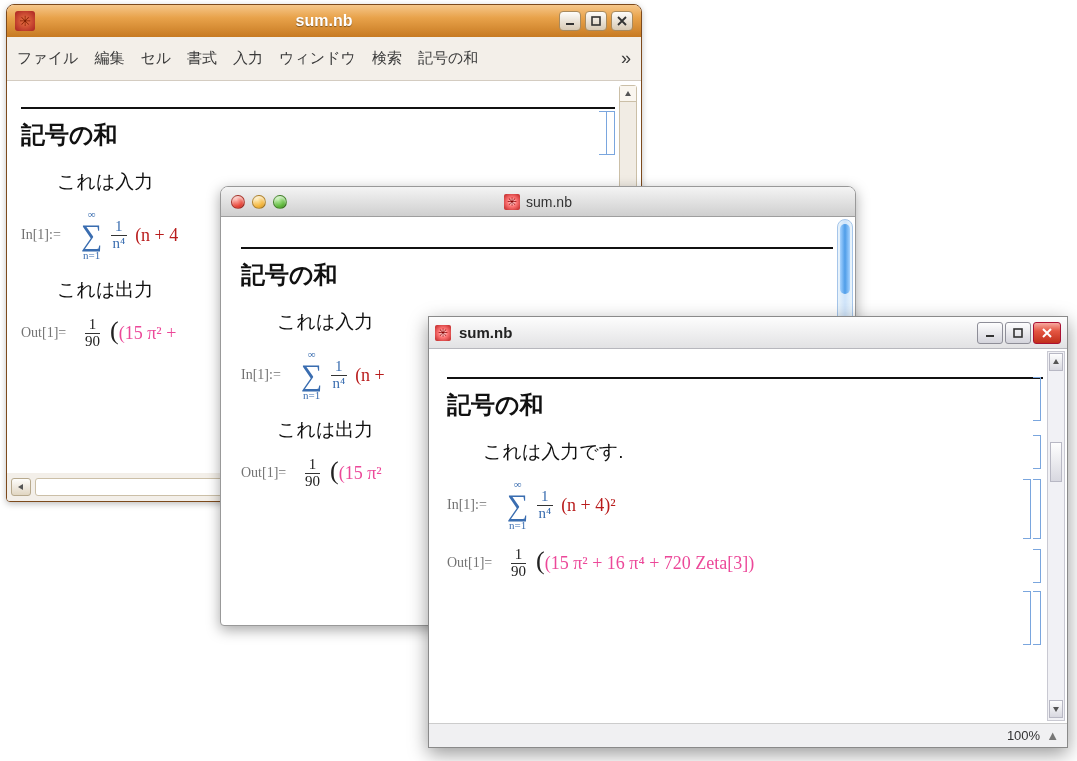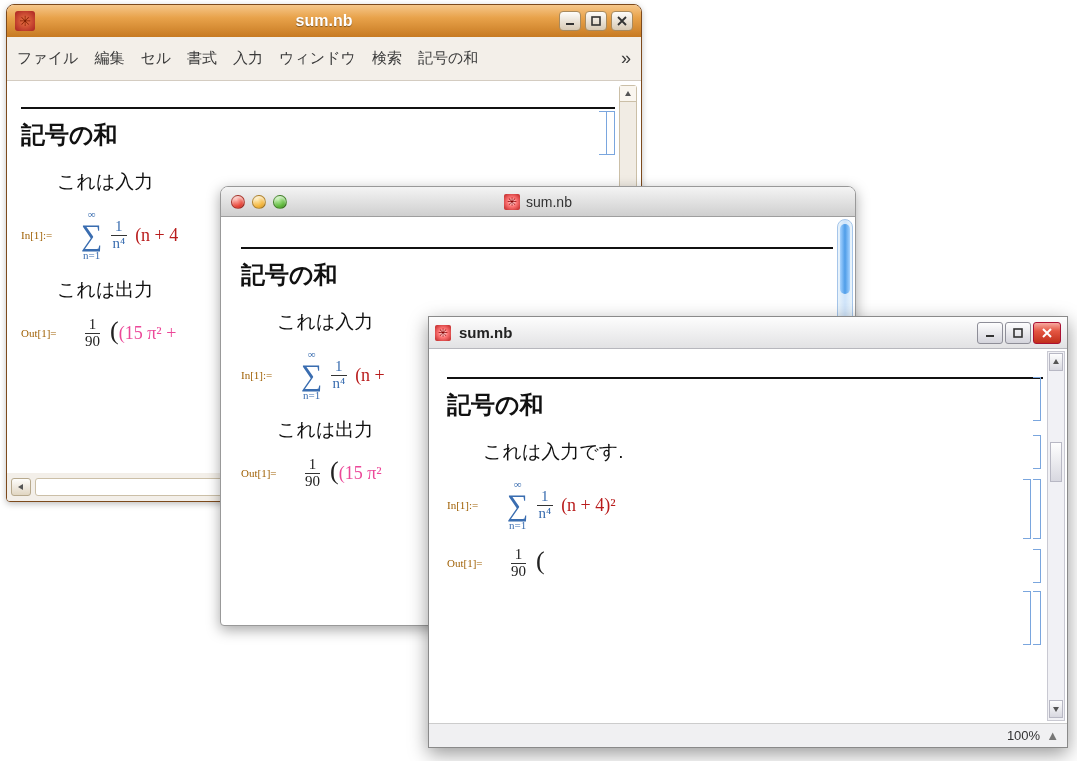--- a/index.html
+++ b/index.html
@@ -227,21 +227,21 @@
     font-size:13px; color:#333;
   }
   .win3-status .tri{ margin-left:6px; color:#777; }
 
   
   .nb-hr { border:none; border-top:2px solid #111; margin:18px 0 10px;}
   .section-title{ font-size:24px; font-weight:bold; color:#111; margin:0 0 18px;font-family:Liberation Serif, serif;}
   .text-line{ font-size:19px; color:#111; margin:10px 0 14px 36px;}
   .cell-label{
     display:inline-block; width:60px;
-    color:#a16207; font-family:Georgia,serif; font-size:11px;
+    color:#737373; font-family:Georgia,serif; font-size:14px;
     vertical-align:middle;
   }
   .math-row{ display:flex; align-items:center; margin:6px 0 16px 0;}
   .math-body{ font-family:Georgia,'Times New Roman',serif; font-size:18px; color:#222;
     display:flex; align-items:center; gap:6px;}
   .sum-block{ display:inline-flex; flex-direction:column; align-items:center; line-height:1;}
   .sum-top{ font-size:11px; color:#3a6db0;}
   .sum-sigma{ font-size:30px; color:#3a6db0; line-height:1;}
   .sum-bot{ font-size:11px; color:#3a6db0;}
   .frac{ display:inline-flex; flex-direction:column; align-items:center; line-height:1.05;}
@@ -463,20 +463,21 @@
 
 
     <div class="math-row">
       <span class="cell-label">Out[1]=</span>
       <span class="math-body">
         <span class="frac">
           <span class="num">1</span>
           <span class="den">90</span>
         </span>
         <span class="bigparen">(</span>
+        <span class="expr black" style="margin-left:-6px">(15 π² + 16 π⁴ + 720 Zeta[3])</span>
       </span>
     </div>
 
     <div class="win3-vscroll">
       <div class="up">
         <svg width="8" height="8" viewBox="0 0 8 8">
             <path d="M4 1 L7 6 L1 6 Z" fill="#555"></path>
           </svg>
       </div>
       <div class="thumb"></div>

